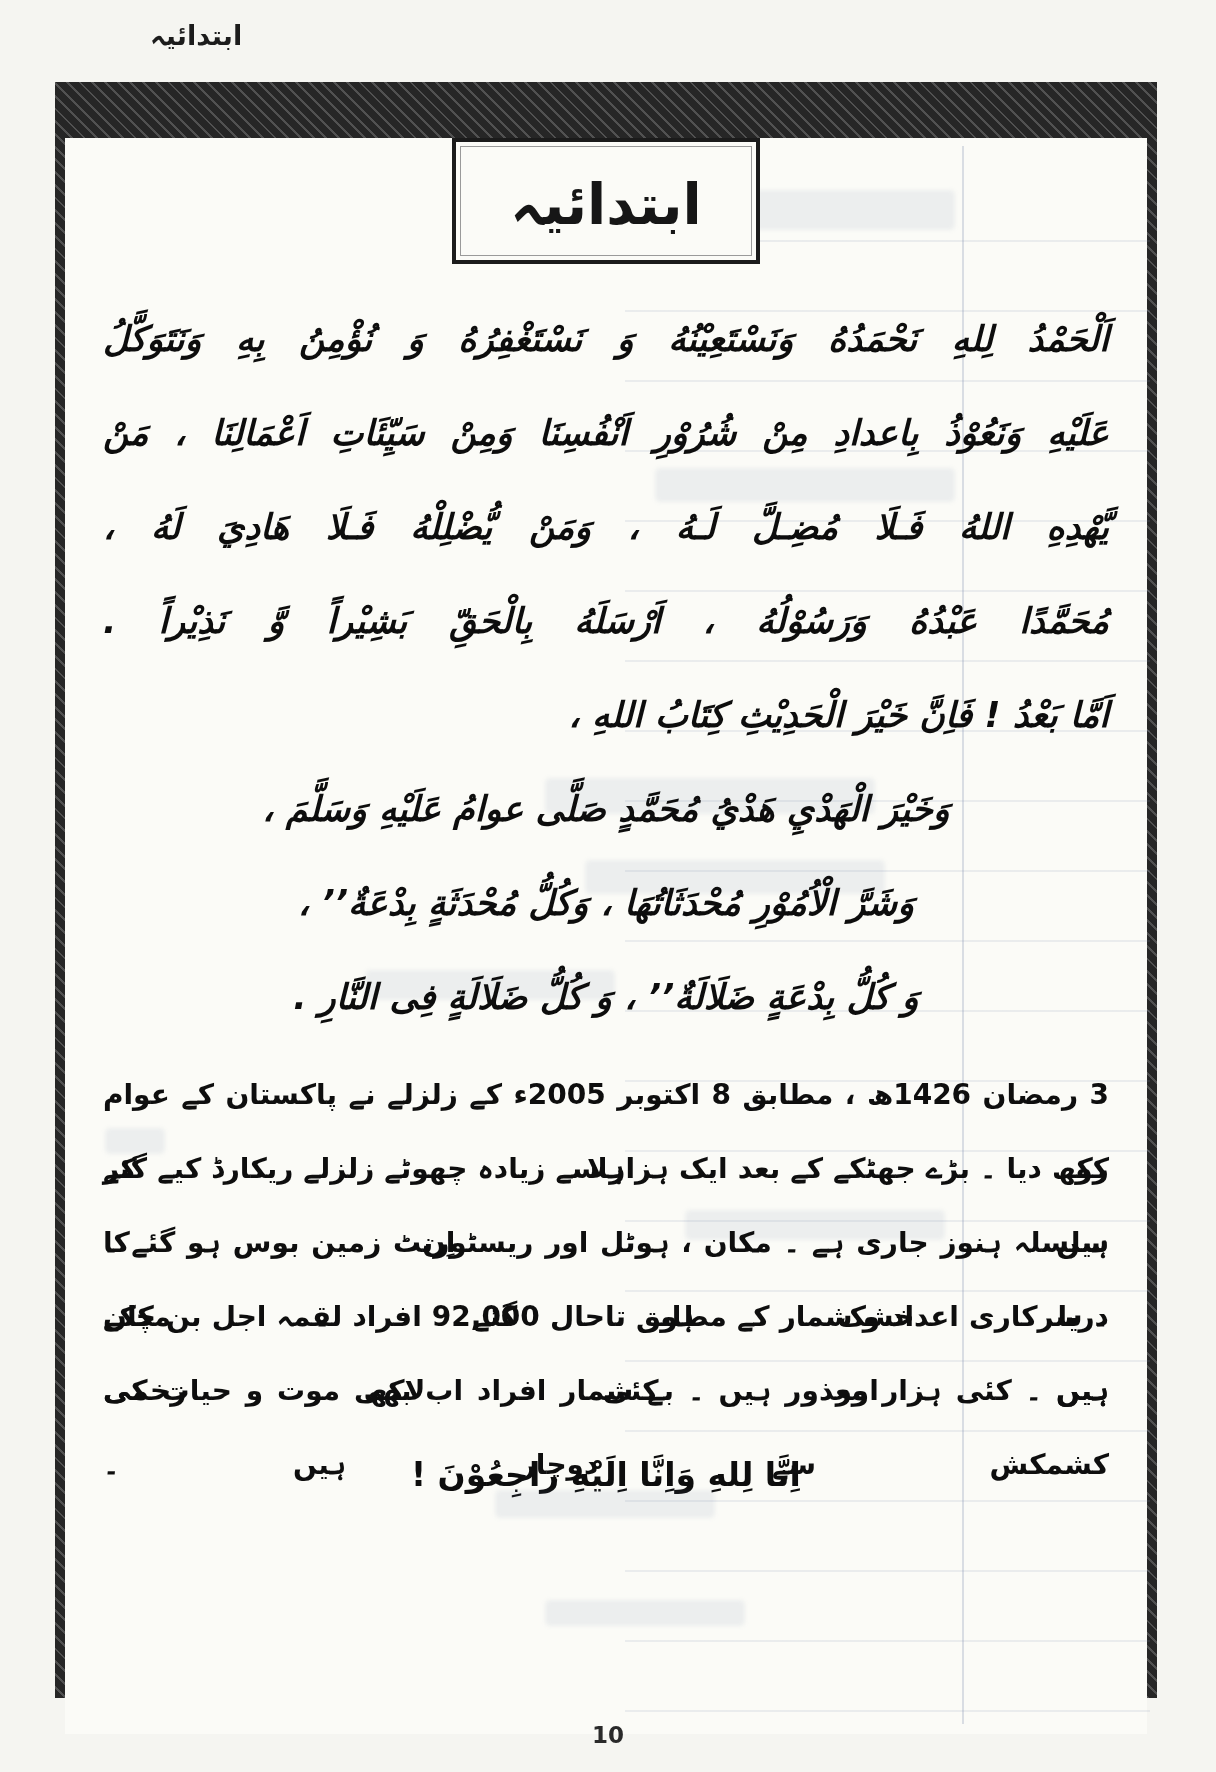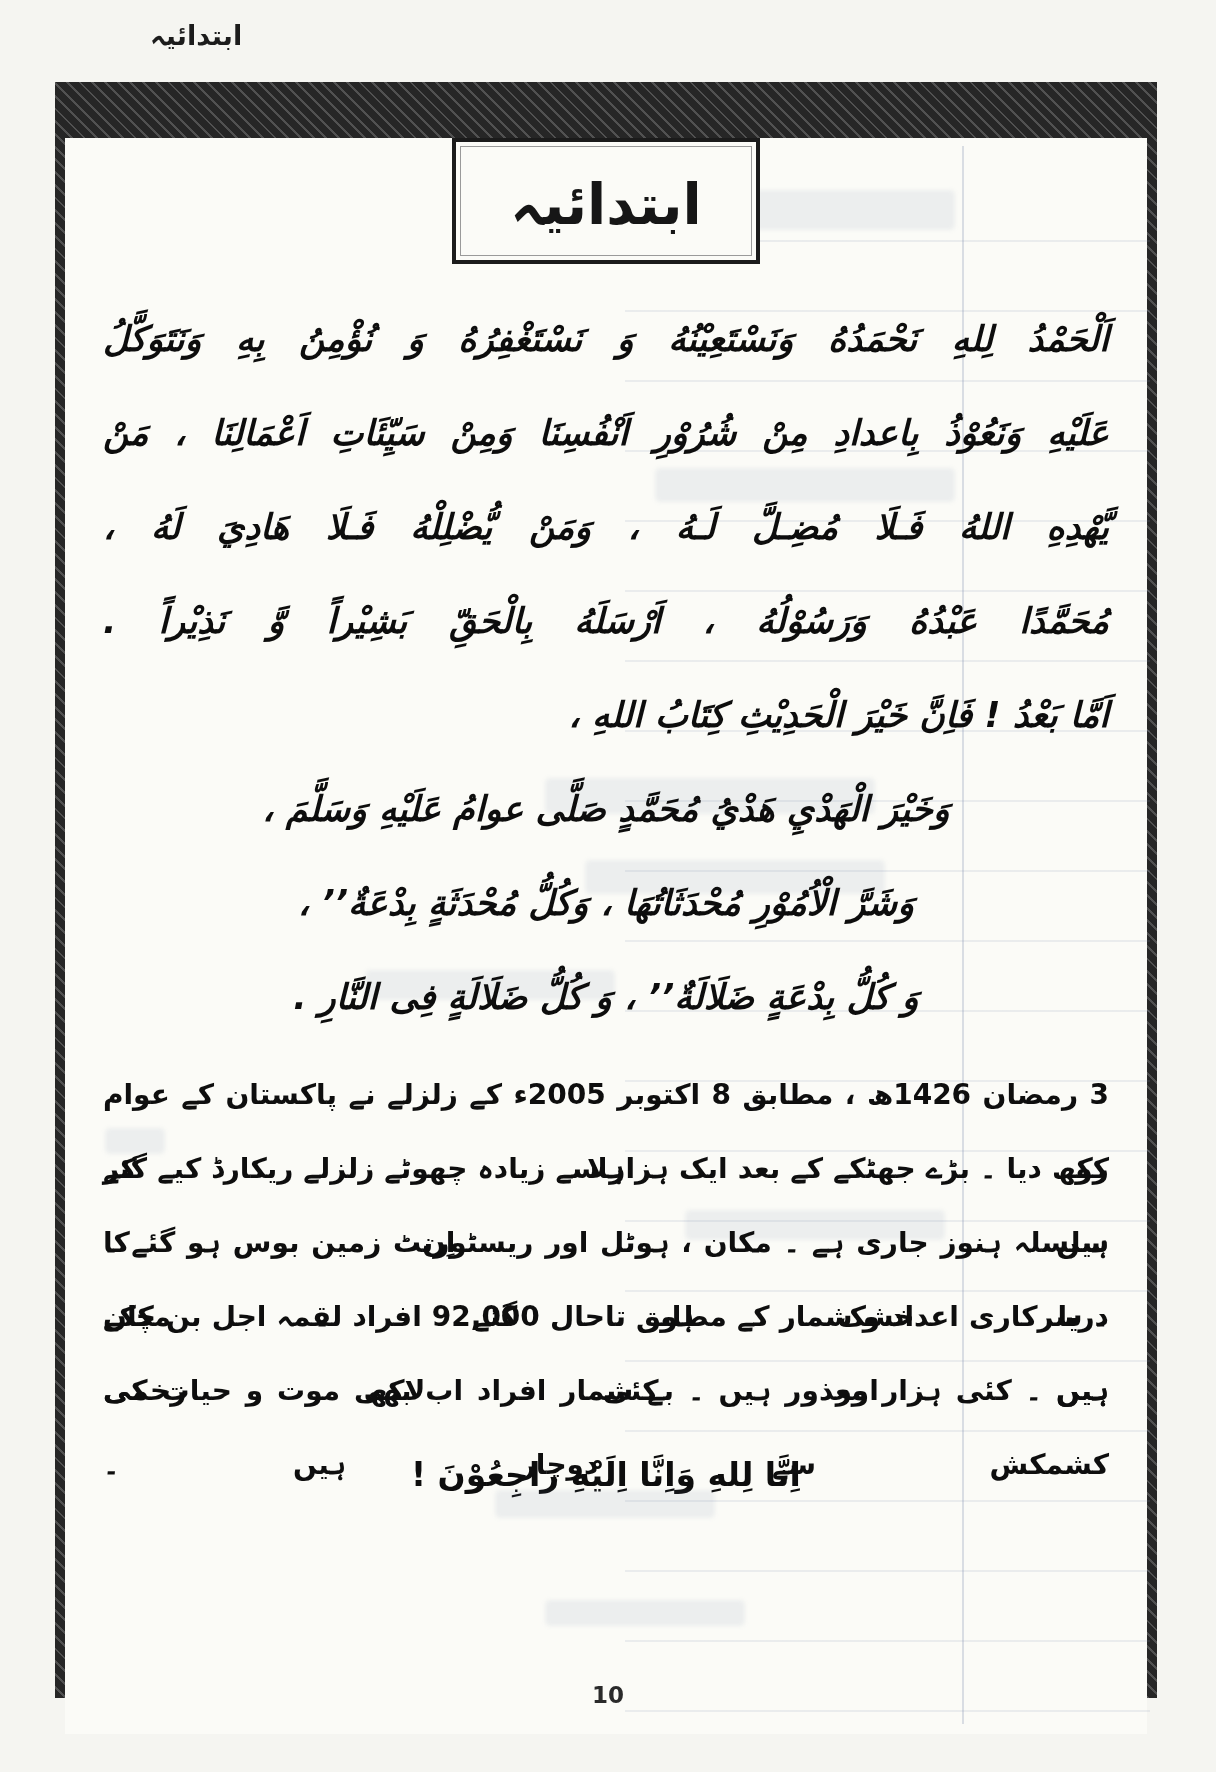--- a/index.html
+++ b/index.html
@@ -98,21 +98,21 @@
     padding:0 8px;
   }
   .closing {
     direction:rtl;
     margin-top:14px;
     font-size:33px; font-weight:bold;
     text-align:center; line-height:66px;
     color:#0d0d0d;
   }
   .page-number {
-    position:absolute; left:0; top:1682px;
+    position:absolute; left:0; top:1722px;
     width:100%; text-align:center;
     font-size:23px; font-weight:bold; color:#2a2a2a;
   }
 </style>
 </head>
 <body>
 
 <div class="running-header">ابتدائیہ</div>
 
 <div class="frame">

